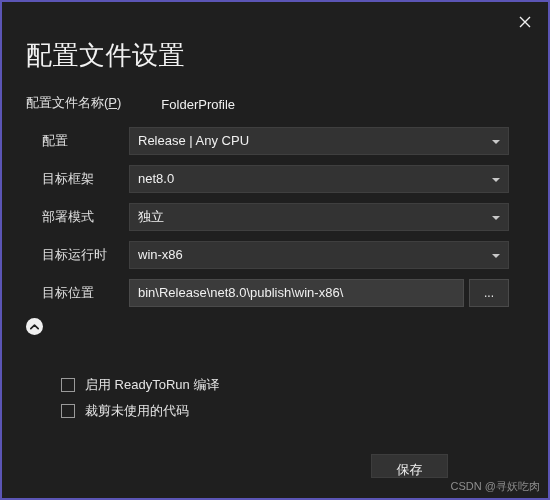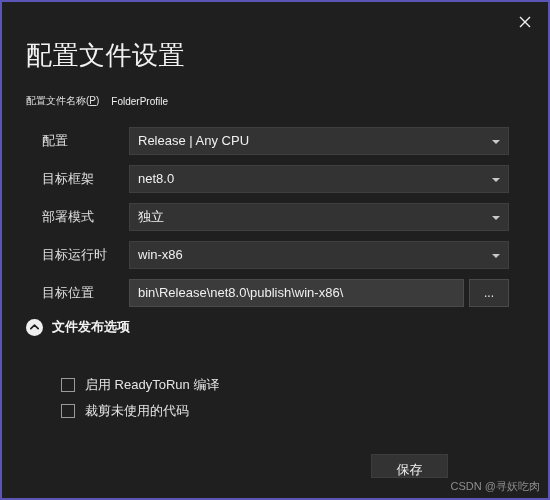--- a/index.html
+++ b/index.html
@@ -55,24 +55,25 @@
     letter-spacing: 0.5px;
     white-space: nowrap;
   }
 
   
   .profile-row {
     position: absolute;
     left: 24px;
     top: 92px;
     display: flex;
-    align-items: center;
-    font-size: 10px;
+    align-items: flex-end;
+    font-size: 13px;
     color: #e0e0e0;
     white-space: nowrap;
+    gap: 28px;
   }
   .profile-row .pr-label { margin-right: 12px; }
   .profile-row .pr-value { color: #f0f0f0; }
   .accel { text-decoration: underline; }
 
   
   .form-row {
     position: absolute;
     left: 0;
     width: 100%;
@@ -294,21 +295,20 @@
     </div>
     <button class="browse-btn">...</button>
   </div>
 
   <div class="section-header">
     <span class="chevron-circle">
       <svg width="9" height="6" viewBox="0 0 9 6" aria-hidden="true">
         <path d="M0.8 4.6 L4.5 1.2 L8.2 4.6" stroke="#1f1f1f" stroke-width="1.7" fill="none" stroke-linecap="round" stroke-linejoin="round"></path>
       </svg>
     </span>
-    <span class="section-title">文件发布选项</span>
   </div>
 
 
   <div class="check-row" style="top:372px">
     <span class="checkbox"></span>
     <span class="check-label">启用 ReadyToRun 编译</span>
   </div>
 
   <div class="check-row" style="top:398px">
     <span class="checkbox"></span>

